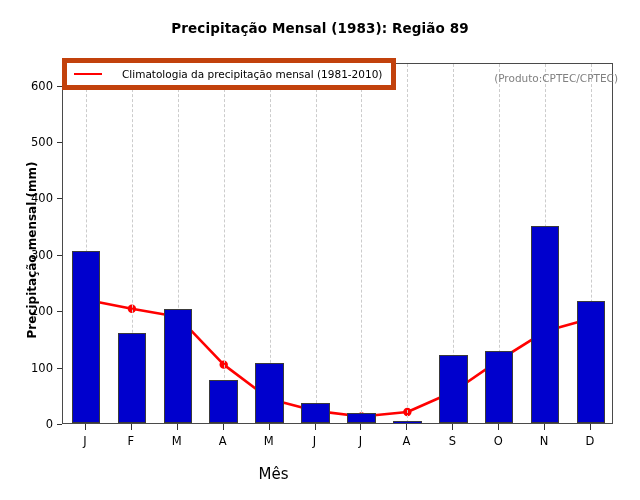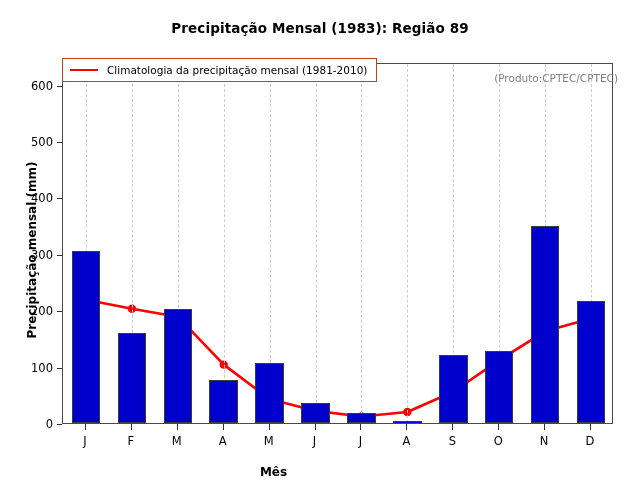--- a/index.html
+++ b/index.html
@@ -27,22 +27,22 @@
   .bar{
     position:absolute;bottom:0;background:#0000cd;
     border:1px solid #3a3a3a;box-sizing:border-box;
   }
   .bar.tiny{border-bottom:none;}
 
   svg.line-layer{position:absolute;left:0;top:0;width:551px;height:361px;overflow:visible;}
 
   .legend-box{
     position:absolute;left:62px;top:58px;
-    background:#ffffff;border:1px solid #c2410c;
-    padding:5px 9px 5px 7px;display:flex;align-items:center;gap:9px;
+    background:#ffffff;border:5px solid #c2410c;
+    padding:5px 9px 5px 7px;display:flex;align-items:center;gap:20px;
     z-index:6;
   }
   .legend-swatch{display:block;width:28px;height:0;border-top:2px solid #ff0000;}
   .legend-label{font-size:10.5px;color:#000;white-space:nowrap;}
 
   .product-note{
     position:absolute;right:22px;top:72px;font-size:10.5px;color:#808080;
     white-space:nowrap;z-index:5;
   }
 
@@ -53,21 +53,21 @@
   .ytick-mark{position:absolute;left:-5px;width:5px;height:0;border-top:1.4px solid #333;}
 
   .xtick-mark{position:absolute;top:0;width:0;height:6px;border-left:1.4px solid #333;}
   .xtick-label{
     position:absolute;top:10px;width:34px;margin-left:-17px;text-align:center;
     font-size:11.5px;color:#000;
   }
 
   .axis-x-title{
     position:absolute;left:0;top:465px;width:547px;text-align:center;
-    font-size:12px;font-weight:bold;color:#000;
+    font-size:15px;font-weight:normal;color:#000;
   }
   .axis-y-title{
     position:absolute;left:-118px;top:243px;width:300px;text-align:center;
     font-size:12px;font-weight:bold;color:#000;
     transform:rotate(-90deg);transform-origin:center center;
   }
 </style>
 </head>
 <body>
 

